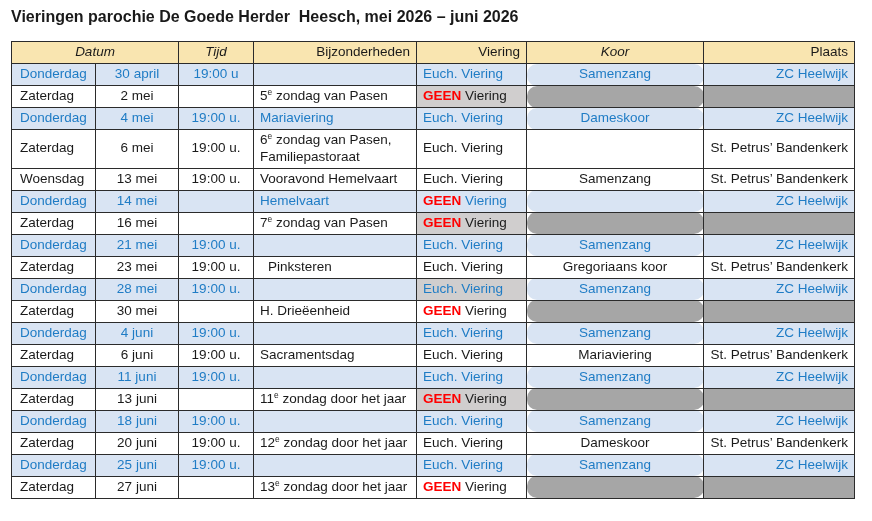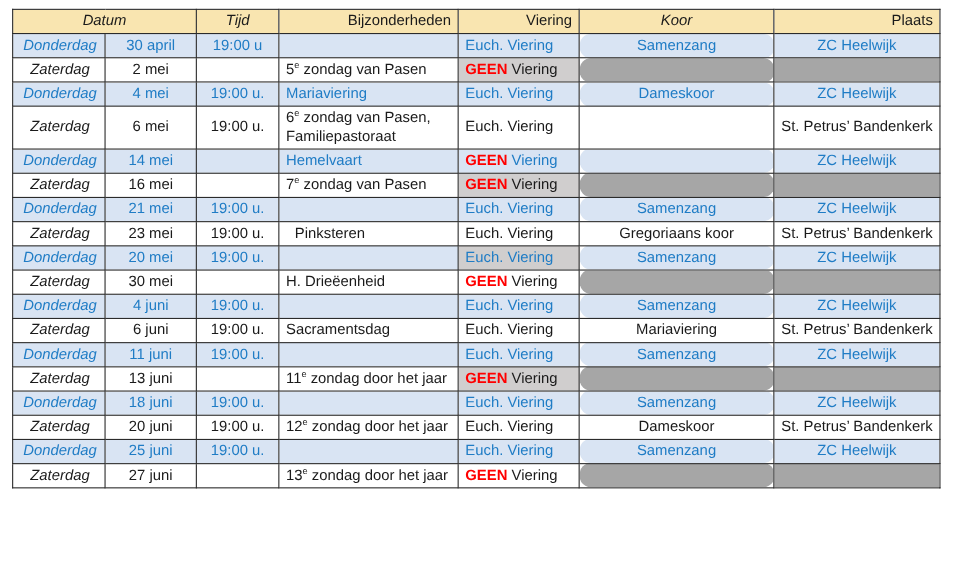--- a/index.html
+++ b/index.html
@@ -24,36 +24,37 @@
   col.c-bijz{width:163px}col.c-vier{width:110px}col.c-koor{width:177px}col.c-plaats{width:151px}
   th,td{
     border:1px solid var(--border);
     font-size:13.5px;line-height:1.25;
     padding:2px 6px;height:22px;overflow:hidden;
   }
   thead th{background:var(--header-bg);font-weight:normal;}
   th.al-c{text-align:center;font-style:italic;} th.al-l{text-align:right;}
   tbody td{background:#fff;}
   tr.row-blue td{background:var(--blue-bg);color:var(--blue-text);}
-  td:nth-child(1){text-align:center;padding-left:8px;font-style:italic;}
+  td:nth-child(1){text-align:left;padding-left:8px;}
   td:nth-child(2),td:nth-child(3){text-align:center;}
   td:nth-child(4){text-align:left;white-space:pre-line;}
   td:nth-child(5){text-align:left;}
   td:nth-child(6){text-align:center;border-radius:10px;}
-  td:nth-child(7){text-align:center;}
+  td:nth-child(7){text-align:right;}
   td.bg-gray{background:var(--gray) !important;}
   td.bg-lightgray{background:var(--lightgray) !important;}
   td.indent{padding-left:14px;}
   span.red{color:var(--red);font-weight:bold;}
   span.sup{vertical-align:super;font-size:0.62em;line-height:0;}
 </style>
 </head>
 <body>
 
 <div class="page">
+  <h1 class="title">Vieringen parochie De Goede Herder  Heesch, mei 2026 – juni 2026</h1>
 
   <table>
     <colgroup>
       <col class="c-day">
         <col class="c-date">
         <col class="c-time">
       <col class="c-bijz">
         <col class="c-vier">
         <col class="c-koor">
         <col class="c-plaats">
@@ -99,20 +100,29 @@
         <tr>
     <td>Zaterdag</td>
     <td>6 mei</td>
     <td>19:00 u.</td>
     <td><span>6</span><span class="sup">e</span><span> zondag van Pasen,
 Familiepastoraat</span></td>
     <td><span>Euch. Viering</span></td>
     <td></td>
     <td>St. Petrus’ Bandenkerk</td>
   </tr>
+        <tr>
+    <td>Woensdag</td>
+    <td>13 mei</td>
+    <td>19:00 u.</td>
+    <td>Vooravond Hemelvaart</td>
+    <td><span>Euch. Viering</span></td>
+    <td>Samenzang</td>
+    <td>St. Petrus’ Bandenkerk</td>
+  </tr>
         <tr class="row-blue">
     <td>Donderdag</td>
     <td>14 mei</td>
     <td></td>
     <td>Hemelvaart</td>
     <td><span class="red">GEEN</span><span> Viering</span></td>
     <td></td>
     <td>ZC Heelwijk</td>
   </tr>
         <tr>
@@ -137,21 +147,21 @@
     <td>Zaterdag</td>
     <td>23 mei</td>
     <td>19:00 u.</td>
     <td class="indent">Pinksteren</td>
     <td><span>Euch. Viering</span></td>
     <td>Gregoriaans koor</td>
     <td>St. Petrus’ Bandenkerk</td>
   </tr>
         <tr class="row-blue">
     <td>Donderdag</td>
-    <td>20 mei</td>
+    <td>28 mei</td>
     <td>19:00 u.</td>
     <td></td>
     <td class="bg-lightgray"><span>Euch. Viering</span></td>
     <td>Samenzang</td>
     <td>ZC Heelwijk</td>
   </tr>
         <tr>
     <td>Zaterdag</td>
     <td>30 mei</td>
     <td></td>

